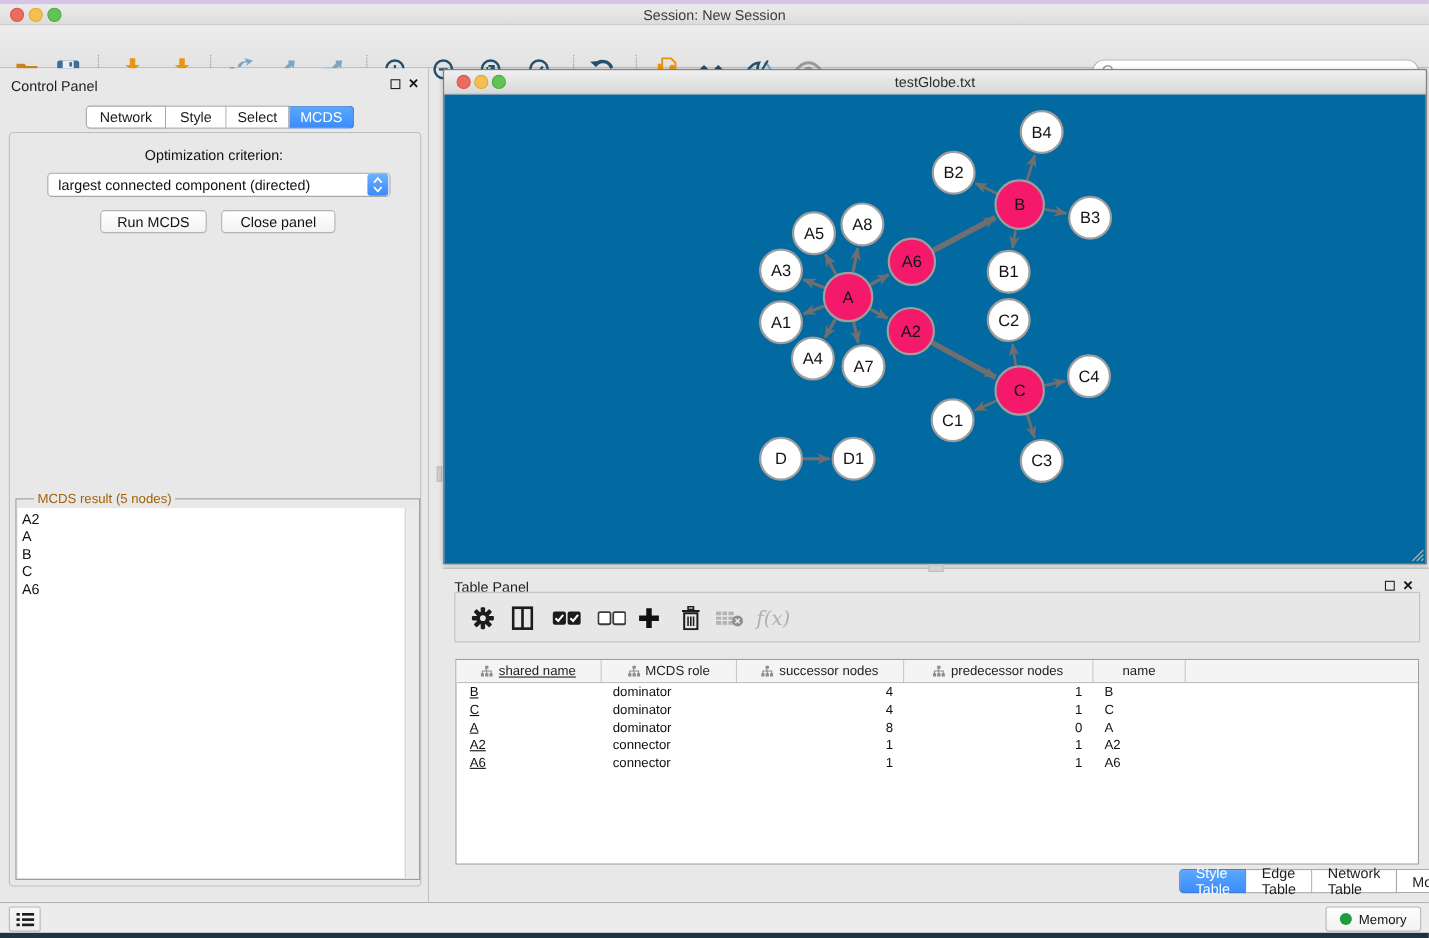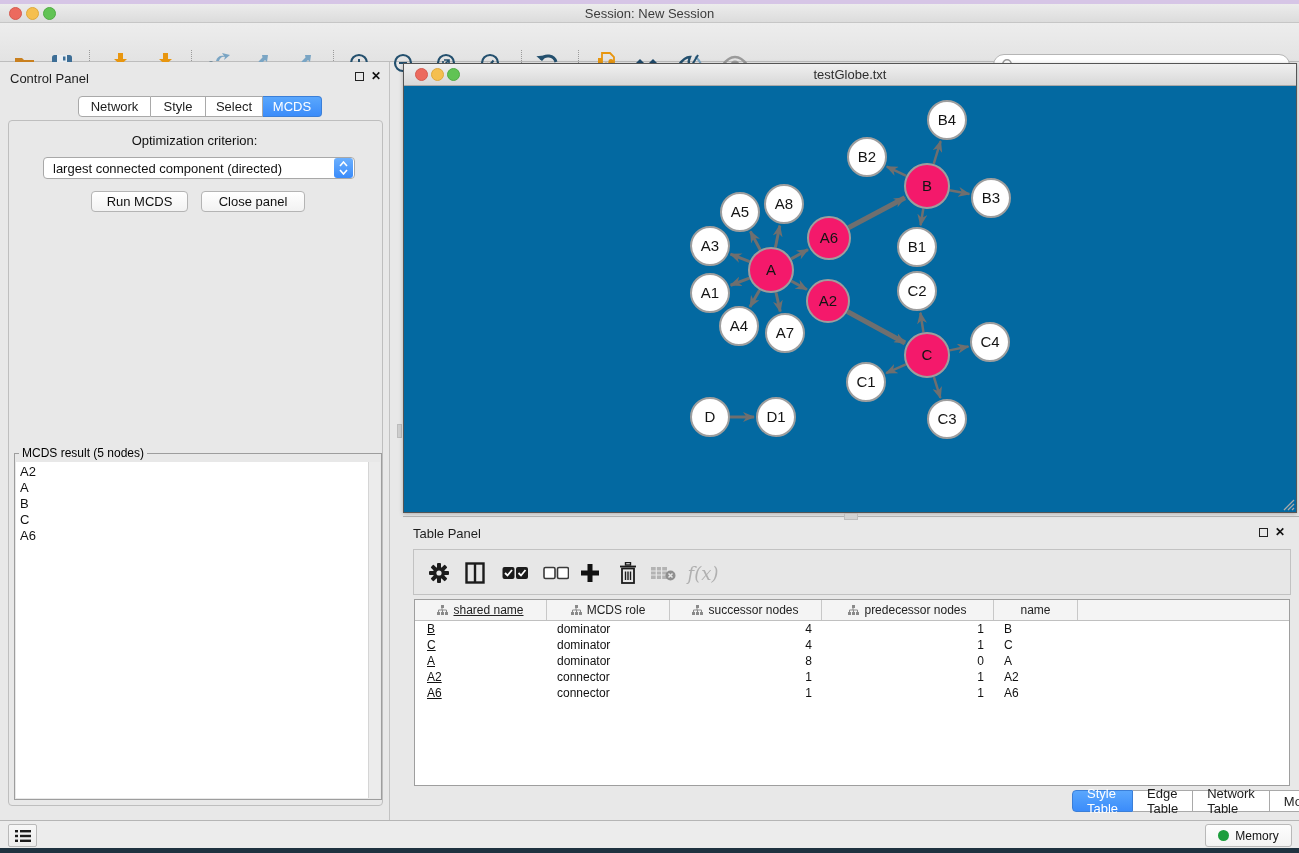--- a/index.html
+++ b/index.html
@@ -66,22 +66,22 @@
     align-items:center; justify-content:center; color:#fff; }
   .dd-step svg { display:block; }
   .macbtn { position:absolute; height:21px; background:linear-gradient(#ffffff,#f2f2f2);
     border:1px solid #b4b4b4; border-radius:4px; font-size:13px; color:#111;
     display:flex; align-items:center; justify-content:center; }
   .btn-run { left:91px; top:129px; width:97px; }
   .btn-close { left:201px; top:129px; width:104px; }
 
   .mcds-fieldset { position:absolute; left:14px; top:391px; width:368px; height:347px;
     border:1px solid #9d9d9d; }
-  .mcds-legend { position:absolute; left:4px; top:-8px; background:#e8e8e8;
-    font-size:12px; color:#000000; padding:0 3px; }
+  .mcds-legend { position:absolute; left:16px; top:-8px; background:#e8e8e8;
+    font-size:12px; color:#a16207; padding:0 3px; }
   .mcds-list { position:absolute; left:1px; top:8px; right:13px; bottom:1px;
     background:#fff; overflow:hidden; padding-top:2px; }
   .mcds-scroll { position:absolute; top:8px; right:1px; bottom:1px; width:12px;
     background:#ececec; border-left:1px solid #d5d5d5; }
   .mcds-item { font-size:13px; color:#111; line-height:16px; padding-left:4px; }
   .v-handle { position:absolute; left:397px; top:424px; width:5px; height:14px;
     background:#cfcfcf; border:1px solid #bdbdbd; }
   .net-window { position:absolute; left:403px; top:63px; width:894px; height:450px;
     background:#fff; border:1px solid #555; box-shadow:0 1px 4px rgba(0,0,0,.25); }
   .net-titlebar { position:absolute; left:0; top:0; right:0; height:22px;
@@ -95,21 +95,21 @@
 
   .h-divider { position:absolute; left:403px; top:516px; width:896px; height:2px;
     border-top:1px solid #b0b0b0; }
   .h-handle { position:absolute; left:844px; top:513px; width:14px; height:7px;
     background:#d2d2d2; border:1px solid #bdbdbd; }
 
   
   .table-panel { position:absolute; left:403px; top:520px; width:896px; height:294px; }
   .tp-title { position:absolute; left:10px; top:6px; font-size:13px; color:#1e1e1e; }
   .table-panel .panel-btns { right:14px; top:7px; }
-  .tp-toolbar { position:absolute; left:10px; top:29px; width:878px; height:46px;
+  .tp-toolbar { position:absolute; left:10px; top:18px; width:878px; height:46px;
     background:#e7e7e7; border:1px solid #c2c2c2; }
   .tp-icon { position:absolute; top:8px; width:30px; height:30px; display:flex;
     align-items:center; justify-content:center; }
   .fx { font-family:"DejaVu Serif", serif; font-style:italic; font-size:18px; color:#b0b0b0; }
 
   .ntable { position:absolute; left:11px; top:79px; width:876px; height:187px;
     background:#fff; border:1px solid #9e9e9e; }
   .thead { display:flex; height:21px; background:#f4f4f4; border-bottom:1px solid #c0c0c0; }
   .th { display:flex; align-items:center; justify-content:center; gap:5px;
     font-size:12px; color:#222; border-right:1px solid #c8c8c8; overflow:hidden; }

